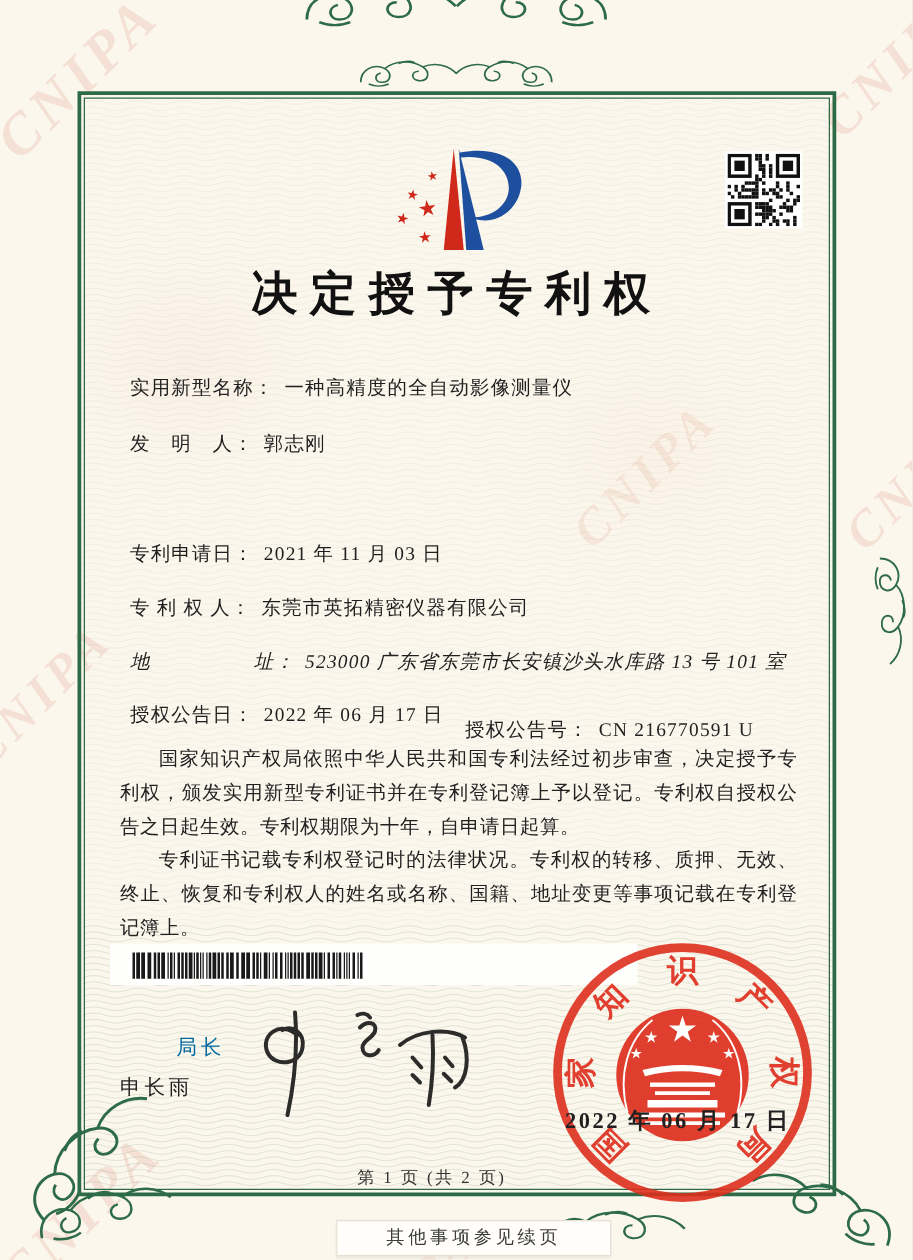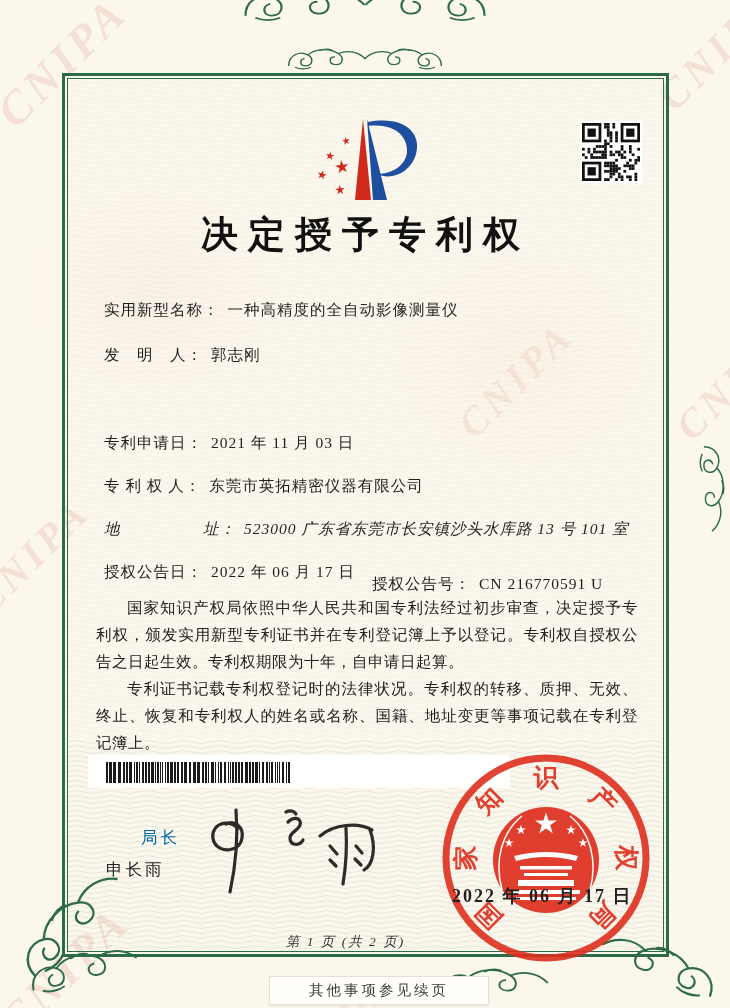--- a/index.html
+++ b/index.html
@@ -30,31 +30,31 @@
   .frow .val{margin-left:8px;}
   .frow .pair2{position:absolute;left:268px;top:0;margin-top:12px;}
   .paras{position:absolute;left:96px;top:594px;width:542px;font-size:15.5px;
          line-height:27px;text-align:justify;letter-spacing:0.5px;color:#222;}
   .paras p{margin:0;text-indent:2em;}
   .bstrip{position:absolute;left:88px;top:755px;width:422px;height:33px;background:rgba(255,255,255,0.92);}
   #barcode{position:absolute;left:18px;top:7px;width:186px;height:21px;}
   #barcode div{position:absolute;top:0;height:100%;background:#1a1a1a;}
   .sig-title{position:absolute;left:106px;top:827px;font-family:"Liberation Sans",sans-serif;
              font-size:16.5px;letter-spacing:3px;color:#0369a1;margin-left:35px;}
-  .sig-name{position:absolute;left:106px;top:859px;font-family:Liberation Serif, serif;
+  .sig-name{position:absolute;left:96px;top:859px;font-family:Liberation Serif, serif;
             font-size:16.5px;letter-spacing:3px;color:#222;}
   #signature{position:absolute;left:200px;top:806px;}
   .seal{position:absolute;left:436px;top:748px;width:220px;height:220px;}
   .seal svg{position:absolute;left:0;top:0;}
   #sealArc span{position:absolute;width:28px;height:28px;text-align:center;line-height:28px;
      font-size:25px;font-weight:bold;color:rgba(222,47,31,0.92);font-family:"Liberation Serif",serif;}
   .seal-date{position:absolute;left:452px;top:884px;font-size:18px;letter-spacing:2px;
              color:#212121;font-weight:bold;}
   .pgfoot{position:absolute;left:62px;top:933px;width:567px;text-align:center;
-          font-size:13.5px;letter-spacing:2px;color:#333;font-style:italic;}
+          font-size:13.5px;letter-spacing:2px;color:#333;}
   .note{position:absolute;left:269px;top:976px;width:218px;height:27px;line-height:27px;
         background:#fffefb;border:1px solid #e6e0d2;box-shadow:0 1px 2px rgba(0,0,0,0.08);
         text-align:center;font-size:14.5px;letter-spacing:3px;color:#3c3c3c;}
 </style>
 </head>
 <body>
 
 <div class="page">
 
   <span class="wm" style="left:-14px;top:100px;font-size:46px;">CNIPA</span>

